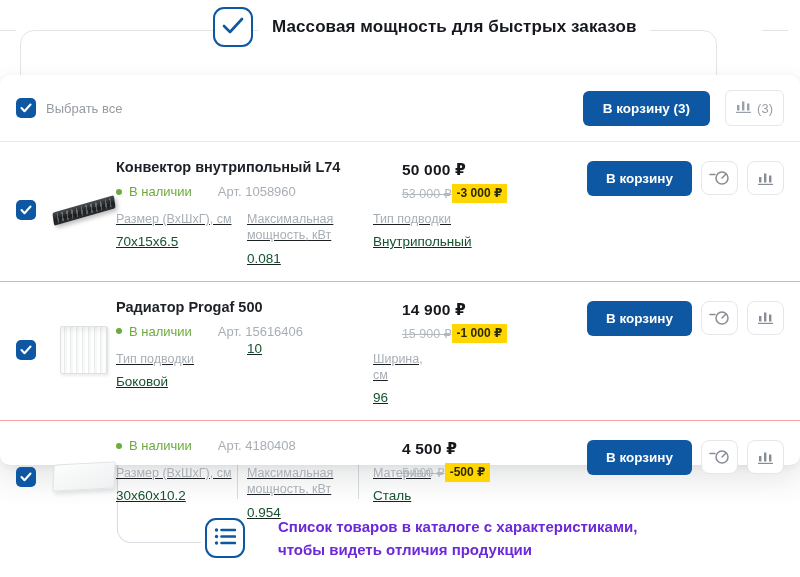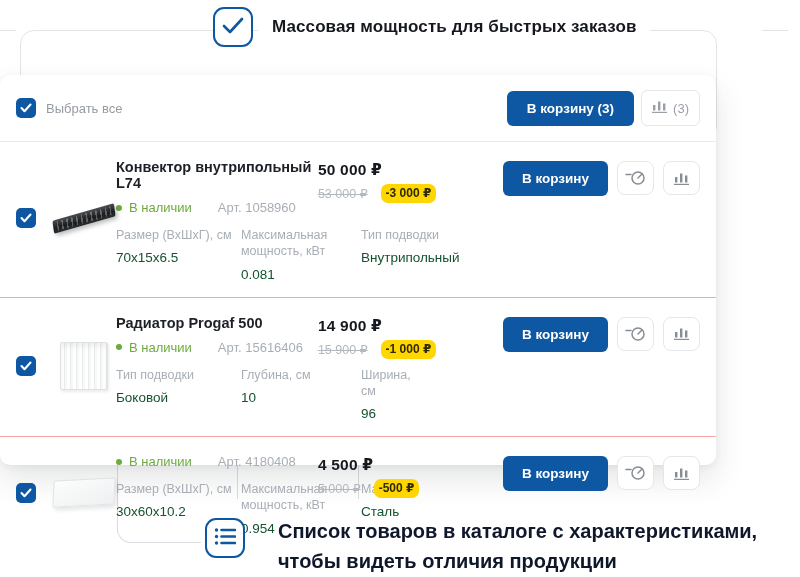--- a/index.html
+++ b/index.html
@@ -23,35 +23,35 @@
   }
   .callout-icon.top { left:213px; top:7px; }
   .callout-icon.bottom { left:205px; top:518px; }
   .top-title {
     position:absolute; left:258px; top:17px; z-index:3;
     background:#fff; padding:0 14px;
     font-size:17px; font-weight:700; color:#15181d; letter-spacing:.1px;
   }
   
   .card {
-    position:absolute; left:0; top:75px; width:716px; height:390px;
+    position:absolute; left:0; top:75px; width:800px; height:390px;
     background:#fff; border-radius:10px; z-index:2;
     box-shadow:0 14px 30px rgba(50,55,60,.13), 0 2px 6px rgba(50,55,60,.06);
   }
   .toolbar {
     display:flex; align-items:center; padding:15px 16px;
     border-bottom:1px solid #e9ebee;
   }
   .checkbox {
     width:20px; height:20px; border-radius:5px; background:#0d57a3;
     display:flex; align-items:center; justify-content:center; flex:0 0 auto;
     cursor:pointer;
   }
   .select-all-label { margin-left:10px; font-size:13px; color:#969ca3; }
-  .toolbar-right { margin-left:auto; display:flex; align-items:center; gap:7px; }
+  .toolbar-right { margin-left:auto; display:flex; align-items:center; gap:15px; }
   .btn-primary {
     background:#0d57a3; color:#fff; border:none; border-radius:6px;
     font-family:inherit; font-weight:700; font-size:13.5px;
     padding:10px 20px; cursor:pointer; white-space:nowrap;
   }
   .compare-chip {
     display:flex; align-items:center; gap:6px; border:1px solid #e4e7ea;
     background:#fff; border-radius:6px; padding:9px 10px; cursor:pointer;
     color:#9aa0a7; font-size:13px; font-family:inherit;
   }
@@ -66,31 +66,31 @@
   }
   .row-main { flex:1 1 auto; padding-top:4px; min-width:0; }
   .p-title { font-size:14.5px; font-weight:700; color:#1d2126; margin-bottom:9px; }
   .p-meta { display:flex; align-items:center; font-size:13px; margin-bottom:2px; }
   .avail { color:#6cab3e; display:flex; align-items:center; }
   .avail .dot {
     width:6px; height:6px; border-radius:50%; background:#6cab3e;
     display:inline-block; margin-right:7px;
   }
   .sku { color:#a8aeb5; margin-left:26px; }
-  .specs { display:grid; grid-template-columns:123px 118px 1fr; column-gap:2px; }
+  .specs { display:grid; grid-template-columns:123px 118px 1fr; column-gap:8px;text-decoration:underline; }
   .spec-label { font-size:12.5px; color:#a8aeb5; line-height:1.3; margin:10px 0 7px; }
   .spec-value { font-size:13.5px; color:#14532d; }
   
   .row-price { flex:0 0 185px; padding-top:6px; }
   .price-now { font-size:15.5px; font-weight:700; color:#15181d; letter-spacing:.2px; }
   .price-old-line { display:flex; align-items:center; margin-top:5px; }
   .price-old { font-size:12.5px; color:#b3b8bf; text-decoration:line-through; }
   .discount-badge {
-    margin-left:13px; background:#ffd600; color:#2e2a00; font-weight:700;
-    font-size:12px; border-radius:7px; padding:2px 5px 3px; white-space:nowrap;
+    margin-left:0; background:#ffd600; color:#2e2a00; font-weight:700;
+    font-size:12px; border-radius:0; padding:2px 5px 3px; white-space:nowrap;
   }
   
   .row-actions { flex:0 0 148px; display:flex; gap:9px; padding-top:6px; justify-content:flex-end; align-items:flex-start; }
   .btn-cart { padding:10px 19px; }
   .icon-btn {
     width:37px; height:34px; border:1px solid #e4e7ea; background:#fff;
     border-radius:8px; display:flex; align-items:center; justify-content:center;
     cursor:pointer;
   }
   
@@ -120,21 +120,21 @@
   .connector-a {
     position:absolute; left:117px; top:465px; width:84px; height:78px; z-index:0;
     border-left:1px solid #d9dce0; border-bottom:1px solid #d9dce0;
     border-bottom-left-radius:14px;
   }
   .connector-b { position:absolute; left:237px; top:465px; width:1px; height:34px; background:#d9dce0; z-index:0; }
   .connector-c { position:absolute; left:358px; top:465px; width:1px; height:34px; background:#d9dce0; z-index:0; }
   
   .bottom-text {
     position:absolute; left:278px; top:516px; z-index:3;
-    font-size:20px; font-weight:700; color:#0f172a; line-height:1.5;
+    font-size:15px; font-weight:700; color:#6d28d9; line-height:1.5;
   }
 </style>
 </head>
 <body>
 
 <div class="edge-dash tl"></div>
 <div class="edge-dash tr"></div>
 <div class="outer-box"></div>
 <div class="callout-icon top">
   <span>
@@ -251,21 +251,20 @@
             <span>В наличии</span>
           </span>
         <span class="sku">Арт. 15616406</span>
       </div>
       <div class="specs">
         <div>
             <div class="spec-label">Тип подводки</div>
             <div class="spec-value">Боковой</div>
           </div>
         <div>
-            <div class="spec-label">Глубина, см</div>
             <div class="spec-value">10</div>
           </div>
         <div>
             <div class="spec-label">Ширина, см</div>
             <div class="spec-value">96</div>
           </div>
       </div>
     </div>
     <div class="row-price">
       <div class="price-now">14 900 ₽</div>

